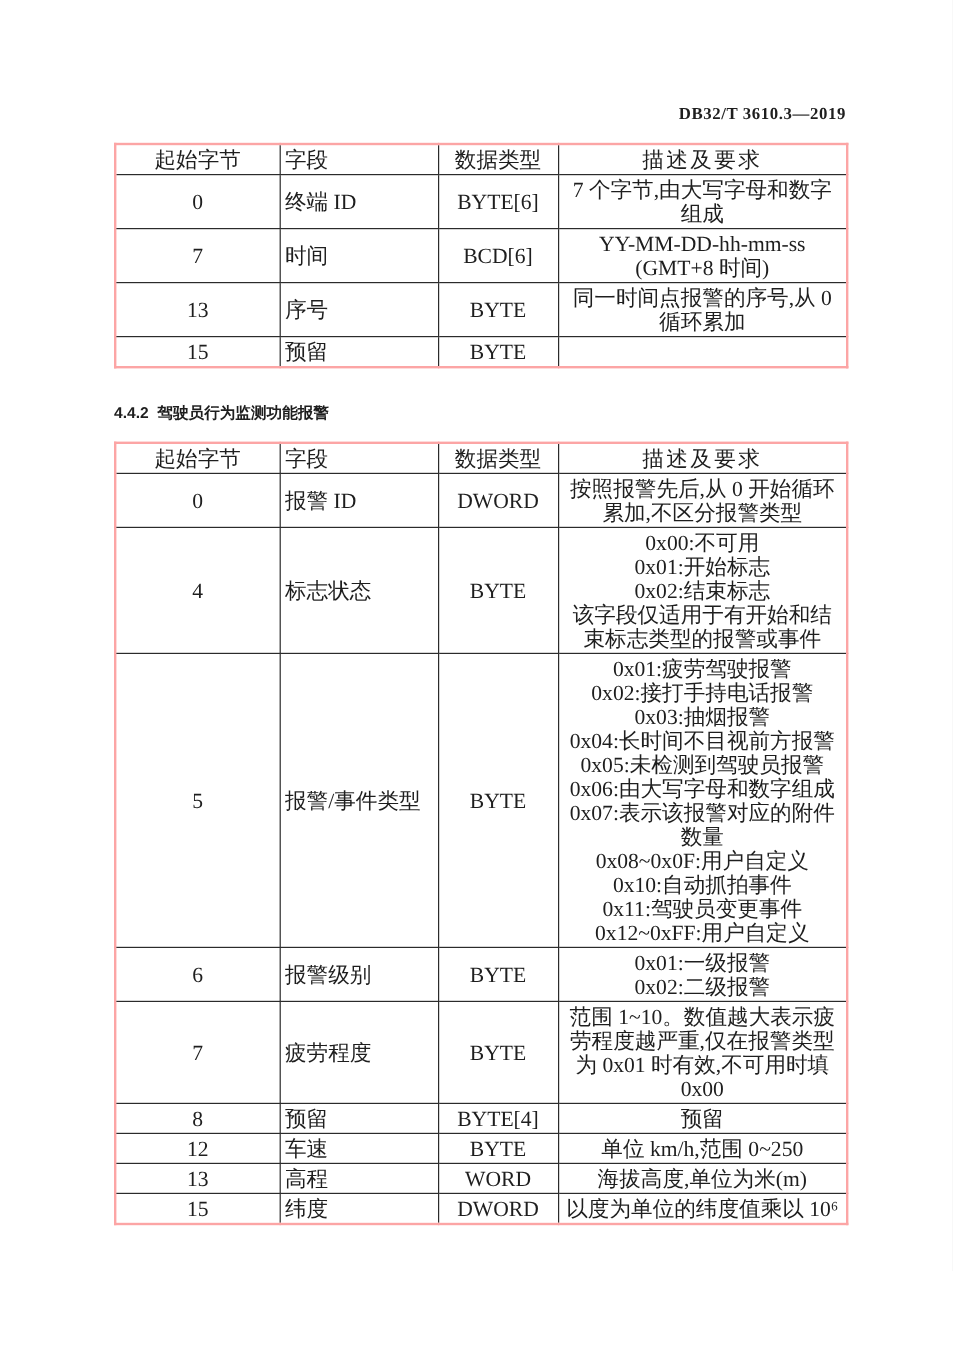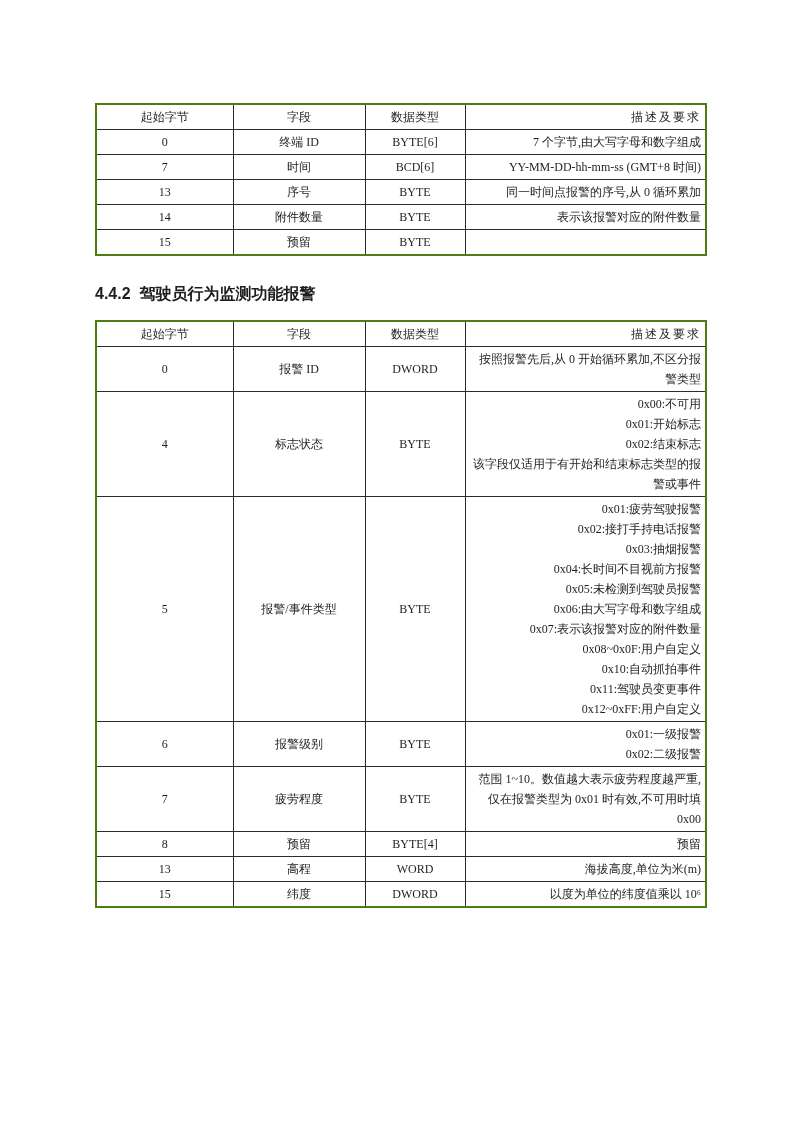--- a/index.html
+++ b/index.html
@@ -26,62 +26,63 @@
     text-align:center;
     font-weight:bold;
     font-size:13px;
     font-family:"Liberation Sans","DejaVu Sans",sans-serif;
     white-space:pre-wrap;
   }
   .table-title.second{margin-top:30px;}
   .section-heading{
     margin-top:28px;
     font-weight:bold;
-    font-size:16px;
+    font-size:13px;
     font-family:"Liberation Sans","DejaVu Sans",sans-serif;
     white-space:pre-wrap;
   }
   table.std-table{
     margin-top:15px;
     width:610px;
     border-collapse:collapse;
     table-layout:fixed;
-    border:2px solid #4d7c0f;
-    font-size:12px;
+    border:2px solid #fca5a5;
+    font-size:18px;
   }
   table.std-table th, table.std-table td{
     border:1px solid #2b2b2b;
     vertical-align:middle;
     font-weight:normal;
     line-height:20px;
     padding:2px 4px;
     box-sizing:border-box;
     overflow:hidden;
   }
   th.col0, td.col0{width:137px;text-align:center;}
-  th.col1, td.col1{width:132px;text-align:center;}
+  th.col1, td.col1{width:132px;text-align:left;}
   th.col2, td.col2{width:100px;text-align:center;font-family:"Liberation Serif","DejaVu Serif",serif;}
-  th.col3, td.col3{width:241px;text-align:right;padding-left:8px;padding-right:6px;}
-  th.col3{letter-spacing:2px;}
+  th.col3, td.col3{width:241px;text-align:center;padding-left:8px;padding-right:6px;}
+  th.col3{text-align:center;letter-spacing:2px;}
   table.std-table th{height:24px;}
   table.t19 td{height:25px;}
   td.desc{padding-top:4px;padding-bottom:4px;}
   .desc-line{line-height:20px;}
   .page-number{
     margin-top:8px;
     text-align:right;
     padding-right:14px;
     font-size:12.5px;
   }
 </style>
 </head>
 <body>
 
 <div class="page">
 
+  <div class="doc-header">DB32/T 3610.3—2019</div>
 
 
   <table class="std-table t19">
     <thead>
         <tr>
           <th class="col0">起始字节</th>
           <th class="col1">字段</th>
           <th class="col2">数据类型</th>
           <th class="col3">描述及要求</th>
         </tr>
@@ -102,28 +103,20 @@
           <td class="col3 desc">
             <div class="desc-line">YY-MM-DD-hh-mm-ss (GMT+8 时间)</div>
           </td>
         </tr>
         <tr>
           <td class="col0">13</td>
           <td class="col1">序号</td>
           <td class="col2">BYTE</td>
           <td class="col3 desc">
             <div class="desc-line">同一时间点报警的序号,从 0 循环累加</div>
-          </td>
-        </tr>
-        <tr>
-          <td class="col0">14</td>
-          <td class="col1">附件数量</td>
-          <td class="col2">BYTE</td>
-          <td class="col3 desc">
-            <div class="desc-line">表示该报警对应的附件数量</div>
           </td>
         </tr>
         <tr>
           <td class="col0">15</td>
           <td class="col1">预留</td>
           <td class="col2">BYTE</td>
           <td class="col3 desc"></td>
         </tr>
       </tbody>
   </table>
@@ -197,20 +190,28 @@
         </tr>
         <tr>
           <td class="col0">8</td>
           <td class="col1">预留</td>
           <td class="col2">BYTE[4]</td>
           <td class="col3 desc">
             <div class="desc-line">预留</div>
           </td>
         </tr>
         <tr>
+          <td class="col0">12</td>
+          <td class="col1">车速</td>
+          <td class="col2">BYTE</td>
+          <td class="col3 desc">
+            <div class="desc-line">单位 km/h,范围 0~250</div>
+          </td>
+        </tr>
+        <tr>
           <td class="col0">13</td>
           <td class="col1">高程</td>
           <td class="col2">WORD</td>
           <td class="col3 desc">
             <div class="desc-line">海拔高度,单位为米(m)</div>
           </td>
         </tr>
         <tr>
           <td class="col0">15</td>
           <td class="col1">纬度</td>

